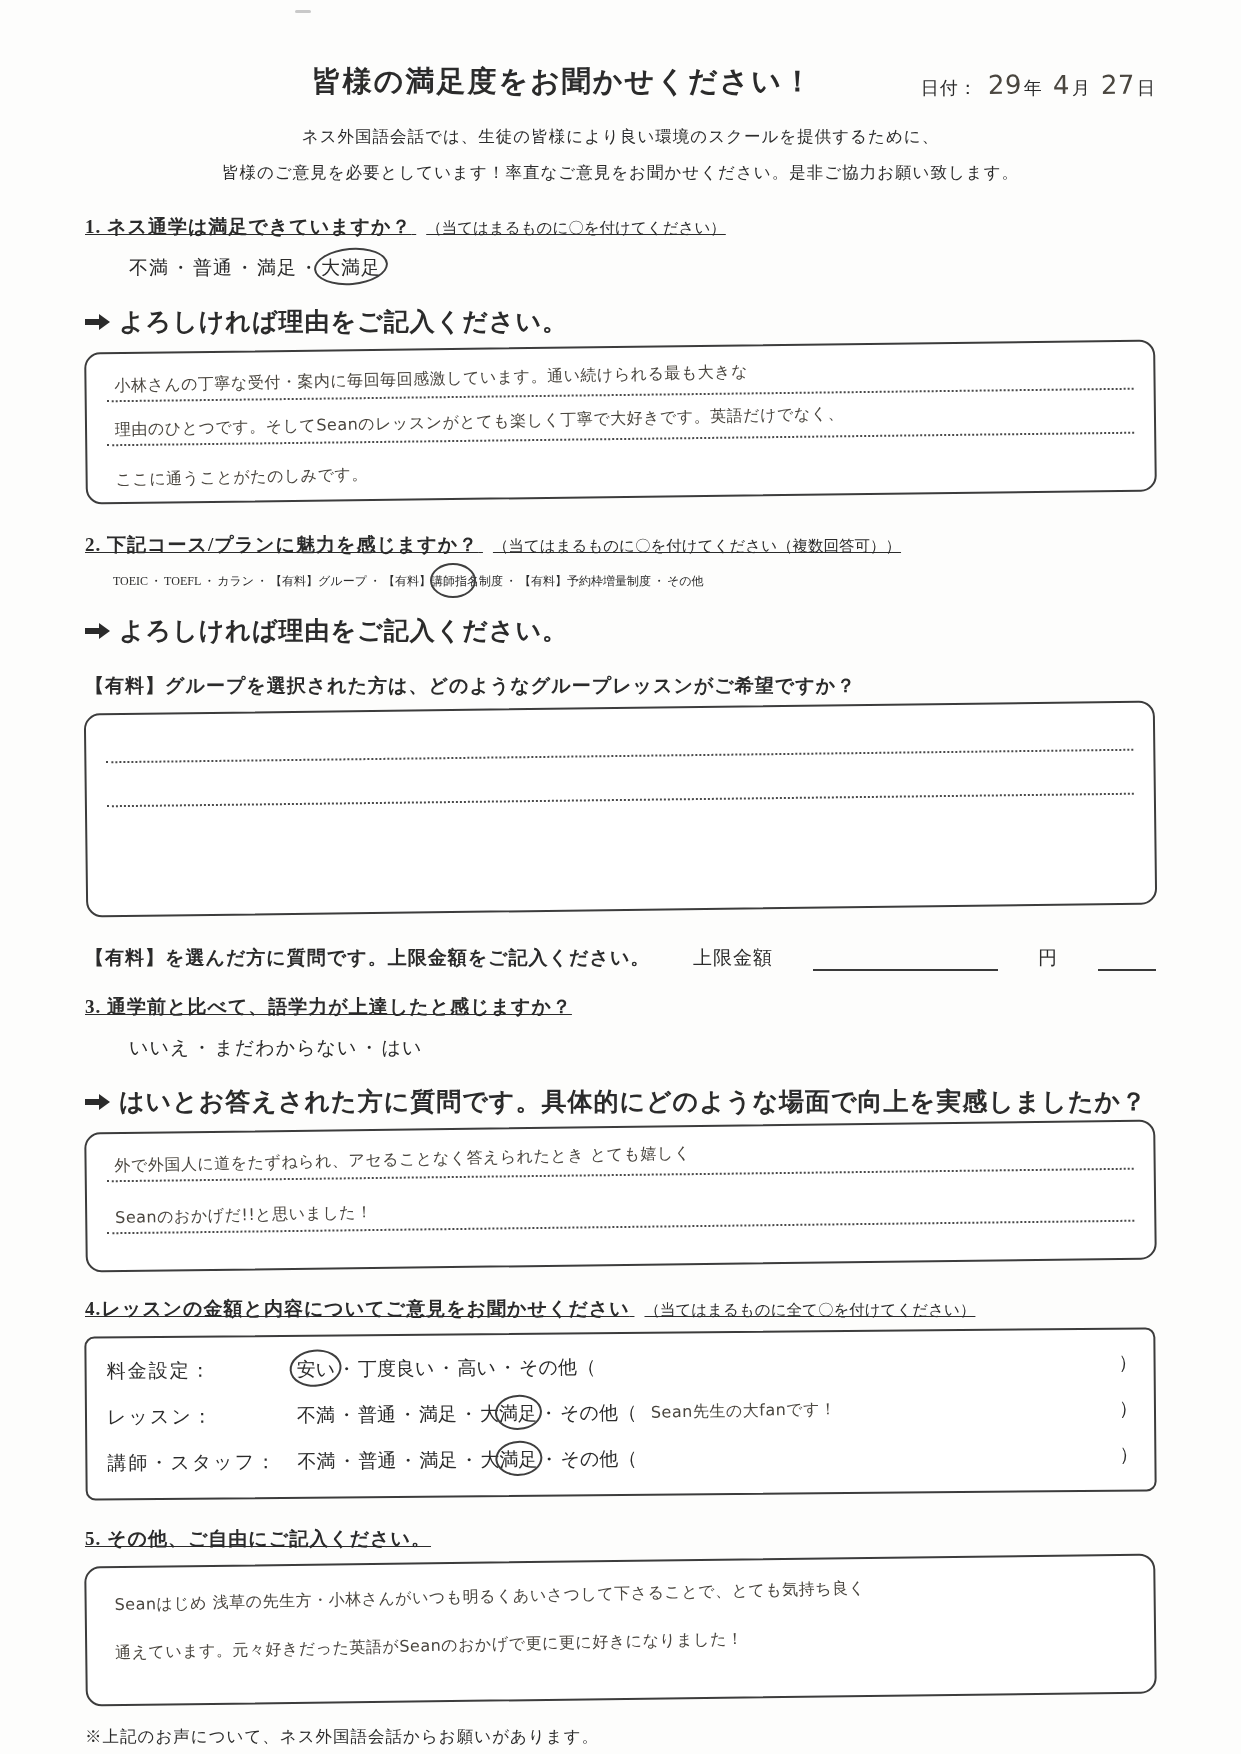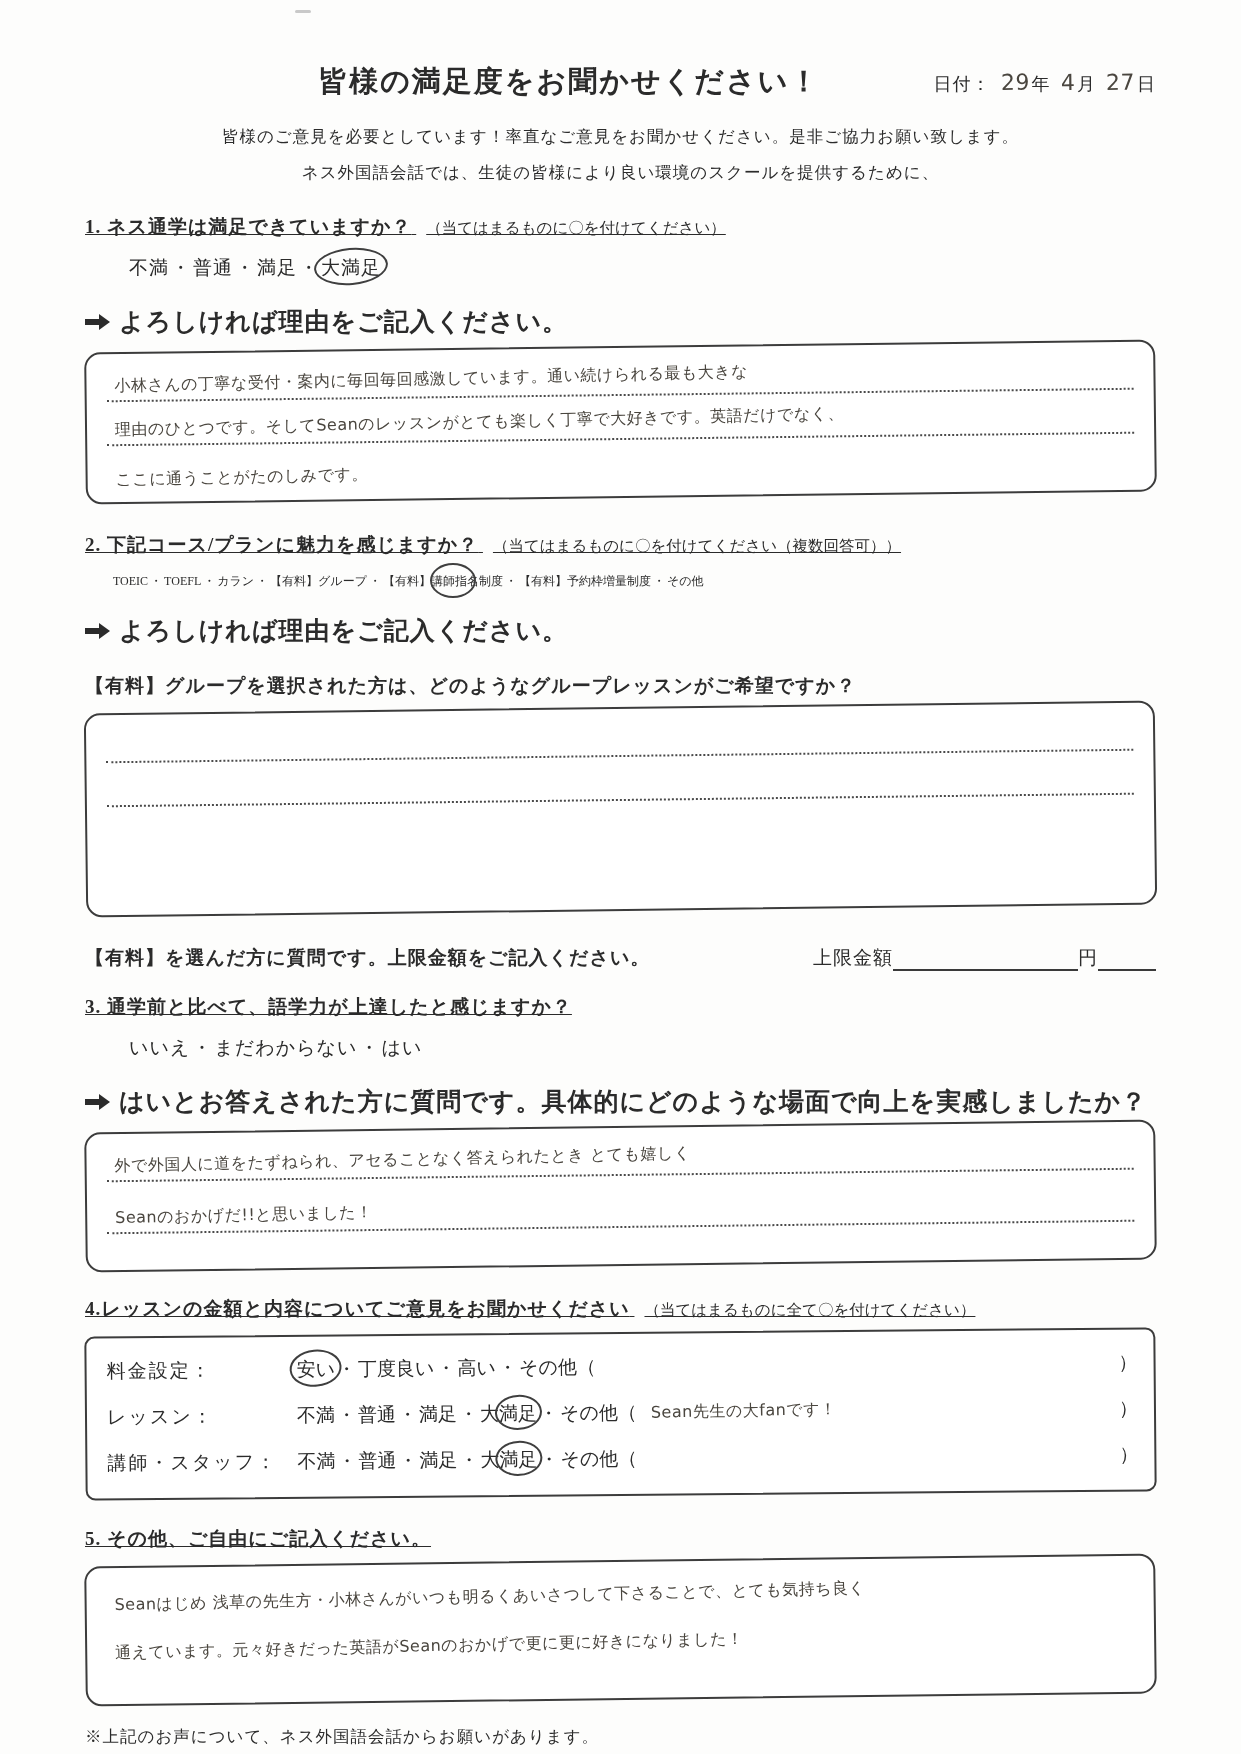--- a/index.html
+++ b/index.html
@@ -13,21 +13,21 @@
     font-family:"Liberation Serif","DejaVu Serif",serif;
     padding:48px 85px 0 85px;
     overflow:hidden;
   }
   .speck { position:absolute; top:10px; left:295px; width:16px; height:3px; background:#c9c9c9; border-radius:2px; }
 
   
   .title-row { display:flex; align-items:flex-start; }
   .title { flex:1; text-align:center; font-size:29px; font-weight:700; letter-spacing:2px; margin:14px 0 0 120px; }
   .date { white-space:nowrap; padding-top:22px; font-size:18px; letter-spacing:1px; }
-  .date .num { font-size:22px; margin:0 2px; }
+  .date .num { font-size:26px; margin:0 2px; }
 
   .intro { text-align:center; font-size:16.5px; letter-spacing:1px; margin:24px 0 0 0; }
   .intro + .intro { margin-top:14px; }
 
   
   section { margin-top:30px; }
   .q-head { font-size:19px;text-decoration:underline; }
   .q-title { font-weight:600; letter-spacing:1px; }
   .q-note { font-size:15.5px; margin-left:10px; }
   .options { margin:15px 0 0 44px; font-size:19px; letter-spacing:1px; white-space:nowrap; }
@@ -66,21 +66,21 @@
   .circled-mid::after { content:""; position:absolute; left:39%; width:35%; top:-10px; bottom:-8px;
     border:2px solid #3f3f3f; border-radius:50%; }
   .circled-right { position:relative; display:inline-block; }
   .circled-right::after { content:""; position:absolute; left:26%; right:-5px; top:-6px; bottom:-3px;
     border:2px solid #3f3f3f; border-radius:50%; transform:rotate(-3deg); }
 
   
   .group-q { margin-top:26px; font-size:19px; font-weight:600; letter-spacing:1px; }
   .paid-row { margin-top:34px; display:flex; align-items:flex-end; font-size:19px; }
   .paid-q { font-weight:600; letter-spacing:1px; }
-  .limit-area { margin-left:auto; display:flex; align-items:flex-end; white-space:nowrap; }
+  .limit-area { margin-left:auto; display:flex; align-items:flex-end; white-space:nowrap;gap:40px; }
   .blank-line { display:inline-block; width:185px; border-bottom:2px solid #3a3a3a; height:1.15em; }
   .blank-line.short { width:58px; }
   .limit-area .lbl { letter-spacing:1px; }
 
   
   .q4-box { margin-top:10px; border:2.5px solid #3c3c3c; border-radius:10px;
     padding:10px 16px 12px 20px; transform:rotate(-0.5deg); background:#fff; }
   .q4-row { display:flex; align-items:center; height:46px; font-size:19px; white-space:nowrap; }
   .q4-label { width:190px; letter-spacing:2px; flex:none; }
   .q4-hand { margin-left:6px; font-size:16px; }
@@ -98,22 +98,22 @@
 
 <div class="page">
   <div class="speck"></div>
 
   <div class="title-row">
     <h1 class="title">皆様の満足度をお聞かせください！</h1>
     <div class="date">
       <span>日付：</span><span class="hand num">29</span><span>年</span><span class="hand num">4</span><span>月</span><span class="hand num">27</span><span>日</span>
     </div>
   </div>
+  <p class="intro">ネス外国語会話では、生徒の皆様により良い環境のスクールを提供するために、</p>
   <p class="intro">皆様のご意見を必要としています！率直なご意見をお聞かせください。是非ご協力お願い致します。</p>
-  <p class="intro">ネス外国語会話では、生徒の皆様により良い環境のスクールを提供するために、</p>
 
   <section>
     <div class="q-head">
       <span class="q-title">1. ネス通学は満足できていますか？</span>
       <span class="q-note">（当てはまるものに〇を付けてください）</span>
     </div>
     <div class="options">
       <span>不満</span><span class="sep">・</span><span>普通</span><span class="sep">・</span><span>満足</span><span class="sep">・</span><span class="circled">大満足</span>
     </div>
     <div class="prompt">

